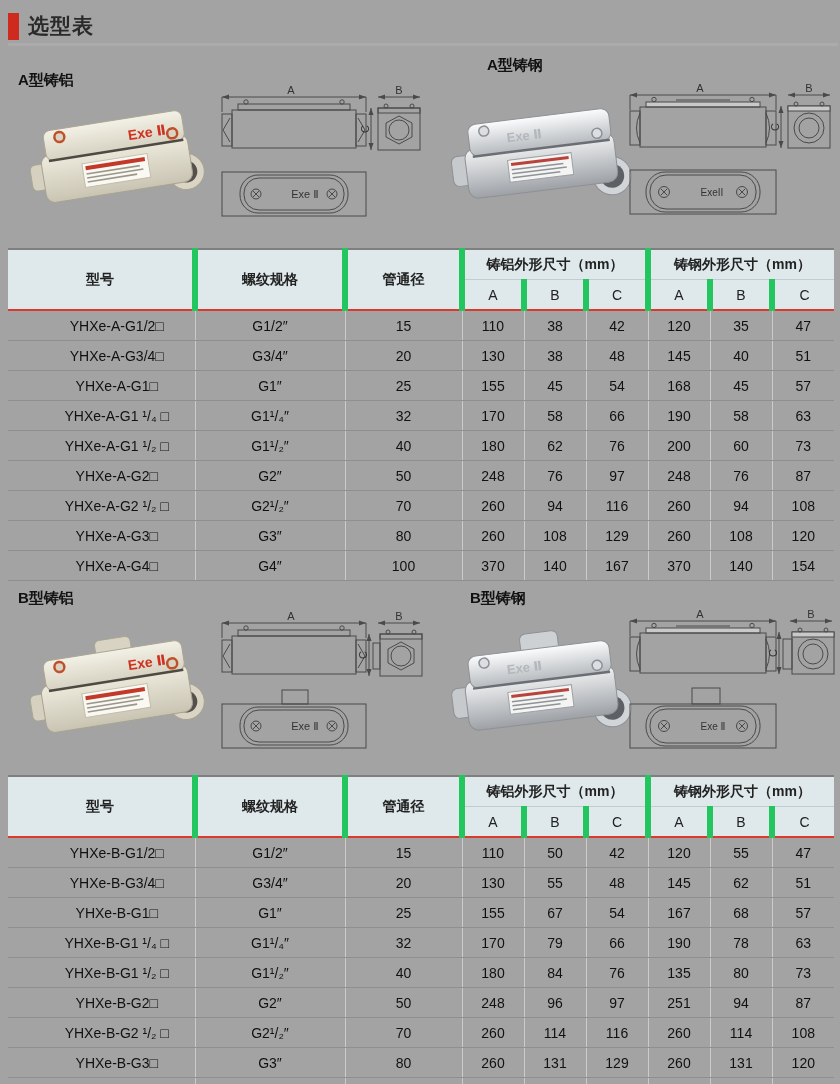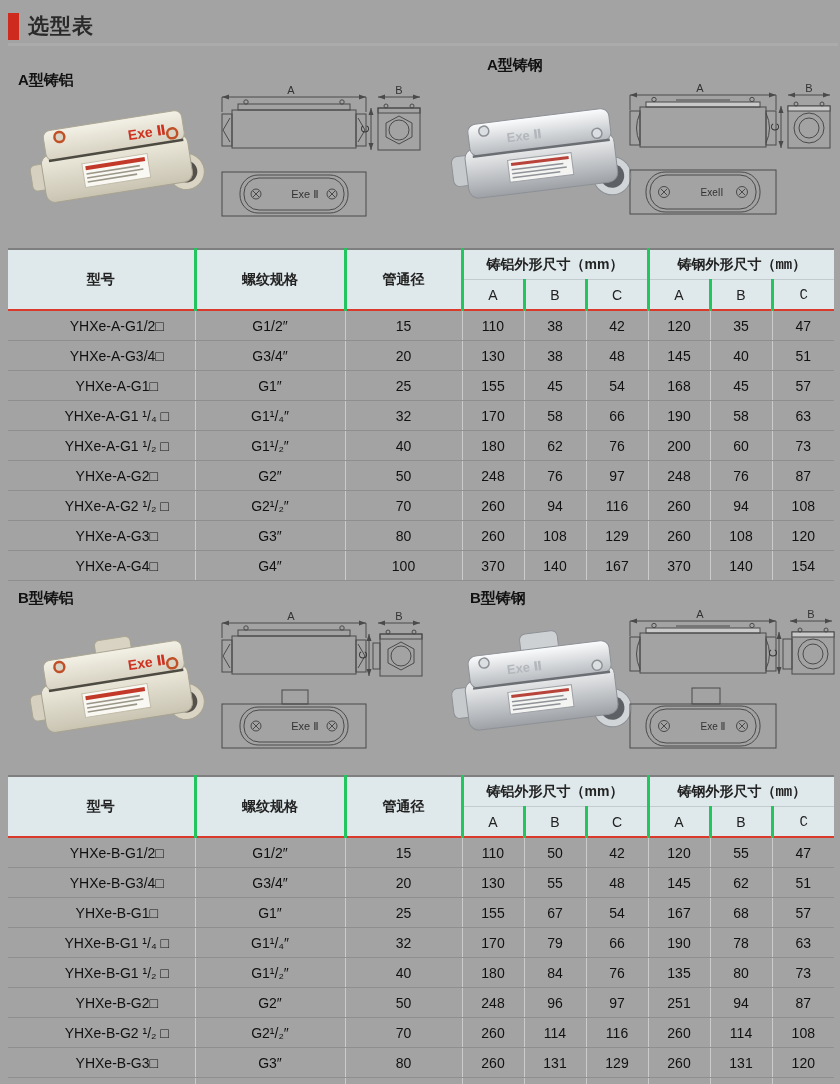--- a/index.html
+++ b/index.html
@@ -18,24 +18,24 @@
   .abs{position:absolute;}
 
   
   table.spec{border-collapse:collapse;table-layout:fixed;width:826px;border-top:2px solid #7f7f7f;}
   table.spec col.c-model{width:187px;}
   table.spec col.c-thread{width:150px;}
   table.spec col.c-bore{width:117px;}
   table.spec col.c-dim{width:62px;}
   table.spec thead th{
     background:#dfe8ea;font-size:14px;font-weight:bold;color:#222;
-    border-right:3px solid #22c55e;border-bottom:1px solid #c2ccd0;
+    border-right:6px solid #22c55e;border-bottom:1px solid #c2ccd0;
     height:27px;text-align:center;vertical-align:middle;font-weight:700;
   }
-  table.spec thead tr th:last-child{border-right:none;font-family:Liberation Mono, monospace;}
+  table.spec thead tr th:last-child{border-right:none;}
   table.spec thead tr.subrow th{font-weight:400;}
   table.spec thead tr.subrow th{border-bottom:2px solid #d93a2b;}
   table.spec thead tr:first-child th[rowspan]{border-bottom:2px solid #d93a2b;}
   table.spec tbody td{
     font-size:14px;color:#111;text-align:center;height:27px;
     border-bottom:1px solid #8f8f8f;border-right:1px solid #cbcbcb;
     white-space:nowrap;overflow:hidden;
   }
   table.spec tbody td:last-child{border-right:none;}
   table.spec tbody td.model-col{text-align:center;padding-left:32px;}

